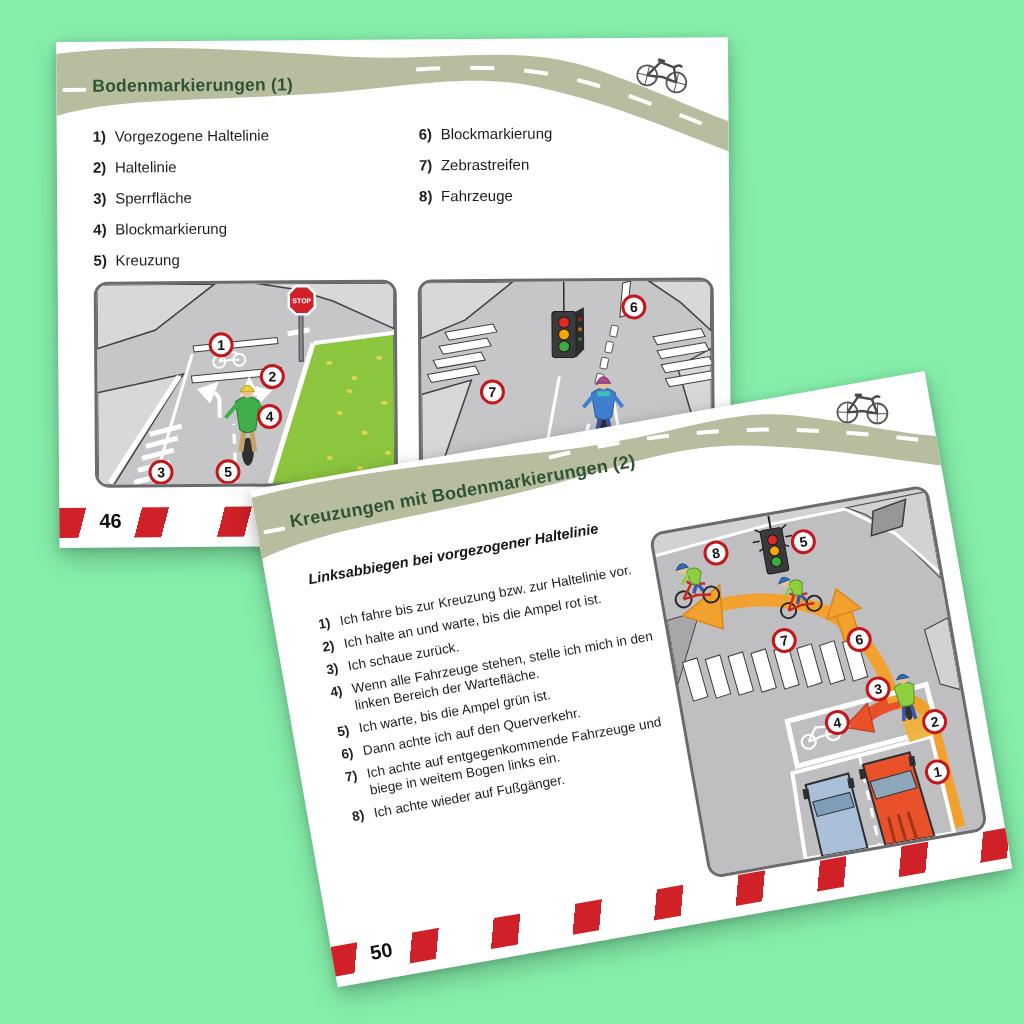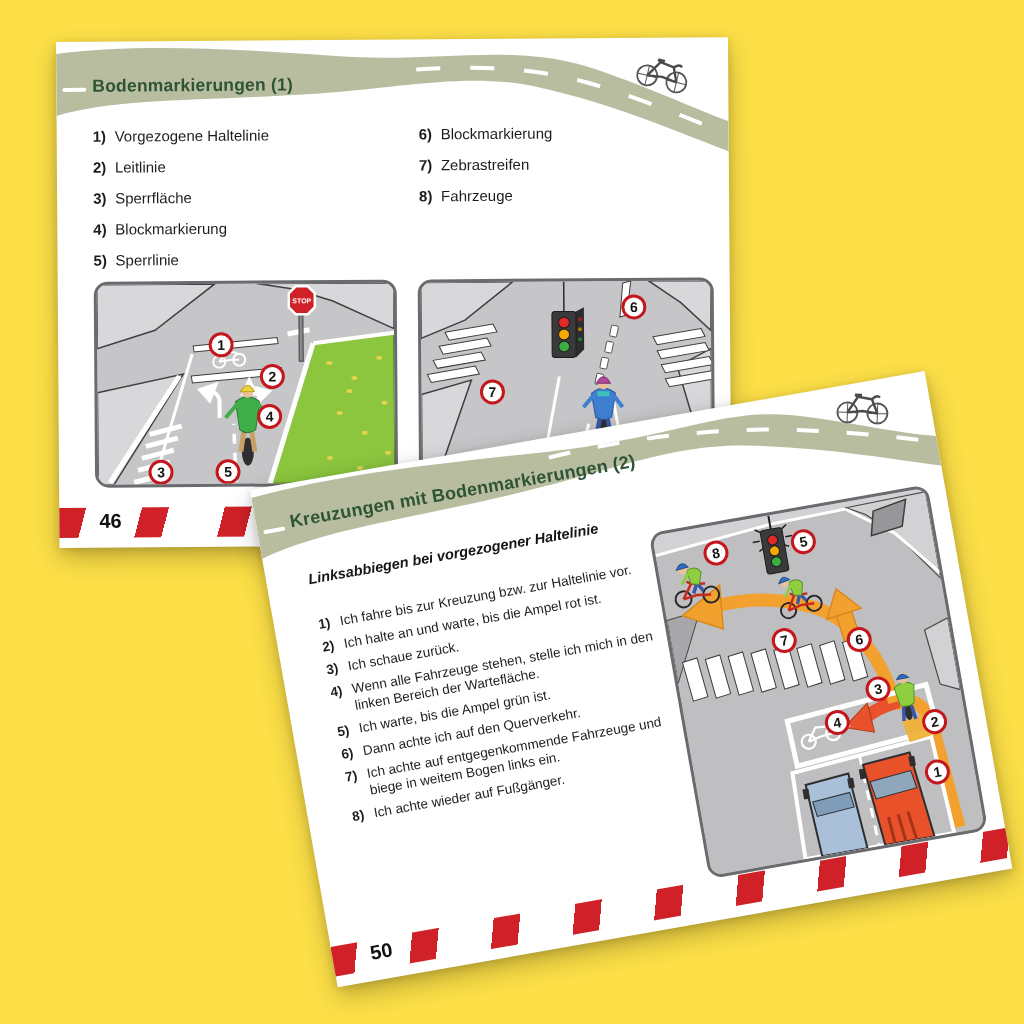--- a/index.html
+++ b/index.html
@@ -1,16 +1,16 @@
 <!DOCTYPE html>
 <html><head>
 <meta charset="utf-8">
 <style>
   html,body{margin:0;padding:0;background:#ffffff;}
-  #stage{position:relative;width:1024px;height:1024px;background:#fde047;overflow:hidden;
+  #stage{position:relative;width:1024px;height:1024px;background:#86efac;overflow:hidden;
          font-family:"Liberation Sans","DejaVu Sans",sans-serif;}
   .page{position:absolute;background:#ffffff;box-shadow:0 10px 26px rgba(0,0,0,.25),0 2px 8px rgba(0,0,0,.14);}
   .page46{left:56px;top:42px;width:672px;height:506px;transform:rotate(-.4deg);transform-origin:0 0;}
   .page50{left:250px;top:490px;width:685px;height:505px;transform:rotate(-10deg);transform-origin:0 0;}
   .hdr{position:absolute;left:0;top:0;}
   .ptitle{position:absolute;font-weight:bold;color:#2d5435;letter-spacing:.2px;white-space:nowrap;}
   .p46-title{left:36px;top:34px;font-size:17.5px;}
   .p50-title{left:34px;top:28px;font-size:18px;}
   .subtitle{position:absolute;left:42px;top:90px;font-size:14.5px;font-weight:bold;font-style:italic;color:#151515;}
   .list{position:absolute;color:#1d1d1f;}
@@ -56,33 +56,33 @@
     </svg>
     <div class="ptitle p46-title">Bodenmarkierungen (1)</div>
 
     <div class="list p46-list p46-col1">
       <div class="li">
           <span class="num">1)</span>
           <span class="txt">Vorgezogene Haltelinie</span>
         </div>
       <div class="li">
           <span class="num">2)</span>
-          <span class="txt">Leitlinie</span>
+          <span class="txt">Haltelinie</span>
         </div>
       <div class="li">
           <span class="num">3)</span>
           <span class="txt">Sperrfläche</span>
         </div>
       <div class="li">
           <span class="num">4)</span>
           <span class="txt">Blockmarkierung</span>
         </div>
       <div class="li">
           <span class="num">5)</span>
-          <span class="txt">Sperrlinie</span>
+          <span class="txt">Kreuzung</span>
         </div>
     </div>
     <div class="list p46-list p46-col2">
       <div class="li">
           <span class="num">6)</span>
           <span class="txt">Blockmarkierung</span>
         </div>
       <div class="li">
           <span class="num">7)</span>
           <span class="txt">Zebrastreifen</span>

